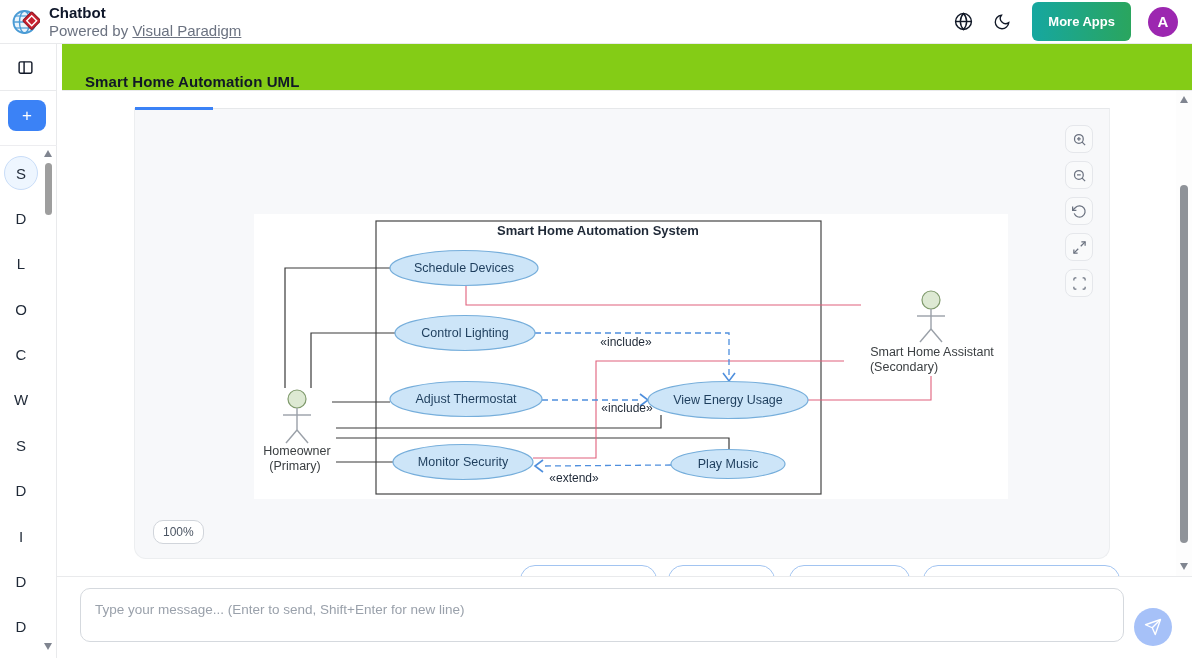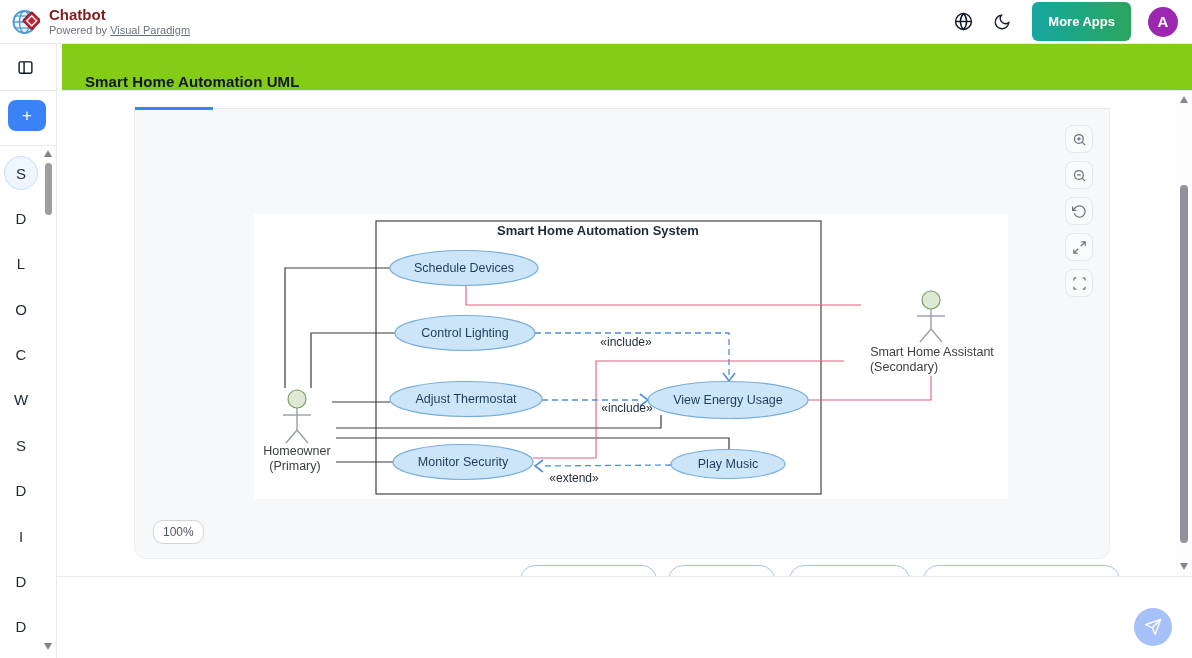--- a/index.html
+++ b/index.html
@@ -5,22 +5,22 @@
   * { margin:0; padding:0; box-sizing:border-box; }
   html,body { width:1192px; height:658px; overflow:hidden; background:#fff;
               font-family:"Liberation Sans", sans-serif; }
   body { position:relative; }
 
   
   .header { position:absolute; left:0; top:0; width:1192px; height:44px; background:#fff;
             border-bottom:1px solid #e9eaec; display:flex; align-items:center; padding:0 12px; z-index:30; }
   .logo { width:28px; height:28px; flex:0 0 auto; cursor:pointer; }
   .brand { margin-left:9px; line-height:1.05; }
-  .brand-title { font-size:15px; font-weight:700; color:#7f1d1d; }
-  .brand-sub { font-size:11px; color:#6b7280; margin-top:2px; }
+  .brand-title { font-size:15px; font-weight:700; color:#0f172a; }
+  .brand-sub { font-size:15px; color:#6b7280; margin-top:2px; }
   .brand-sub a { color:#6b7280; text-decoration:underline; cursor:pointer; }
   .header-right { margin-left:auto; display:flex; align-items:center; gap:17px; }
   .icon-btn { background:none; border:none; cursor:pointer; width:22px; height:22px;
               display:flex; align-items:center; justify-content:center; color:#111827; }
   .more-apps { height:39px; padding:0 16px; border:none; border-radius:6px; cursor:pointer;
                background:linear-gradient(90deg,#16a7a0,#2aa55e); color:#fff; font-size:13px;
                font-weight:700; font-family:inherit; margin-left:2px; }
   .avatar { width:30px; height:30px; border-radius:50%; background:#9c27b0; color:#fff;
             font-size:15px; font-weight:700; display:flex; align-items:center; justify-content:center;
             cursor:pointer; margin-right:2px; }
@@ -294,19 +294,20 @@
   <div class="chip" style="left:923px; width:197px;"></div>
 </div>
 
 <div class="page-scroll">
   <div class="tri-up"></div>
   <div class="page-thumb"></div>
   <div class="tri-down"></div>
 </div>
 
 <div class="composer">
+  <textarea class="msg-input" placeholder="Type your message... (Enter to send, Shift+Enter for new line)" style=""></textarea>
   <button class="send-btn">
     <svg width="18" height="18" viewBox="0 0 24 24" fill="none" stroke="#ffffff" stroke-width="1.8" stroke-linejoin="round">
       <path d="M22 2 L11 13"></path>
         <path d="M22 2 L15 22 L11 13 L2 9 Z"></path>
     </svg>
   </button>
 </div>
 
 </body></html>

